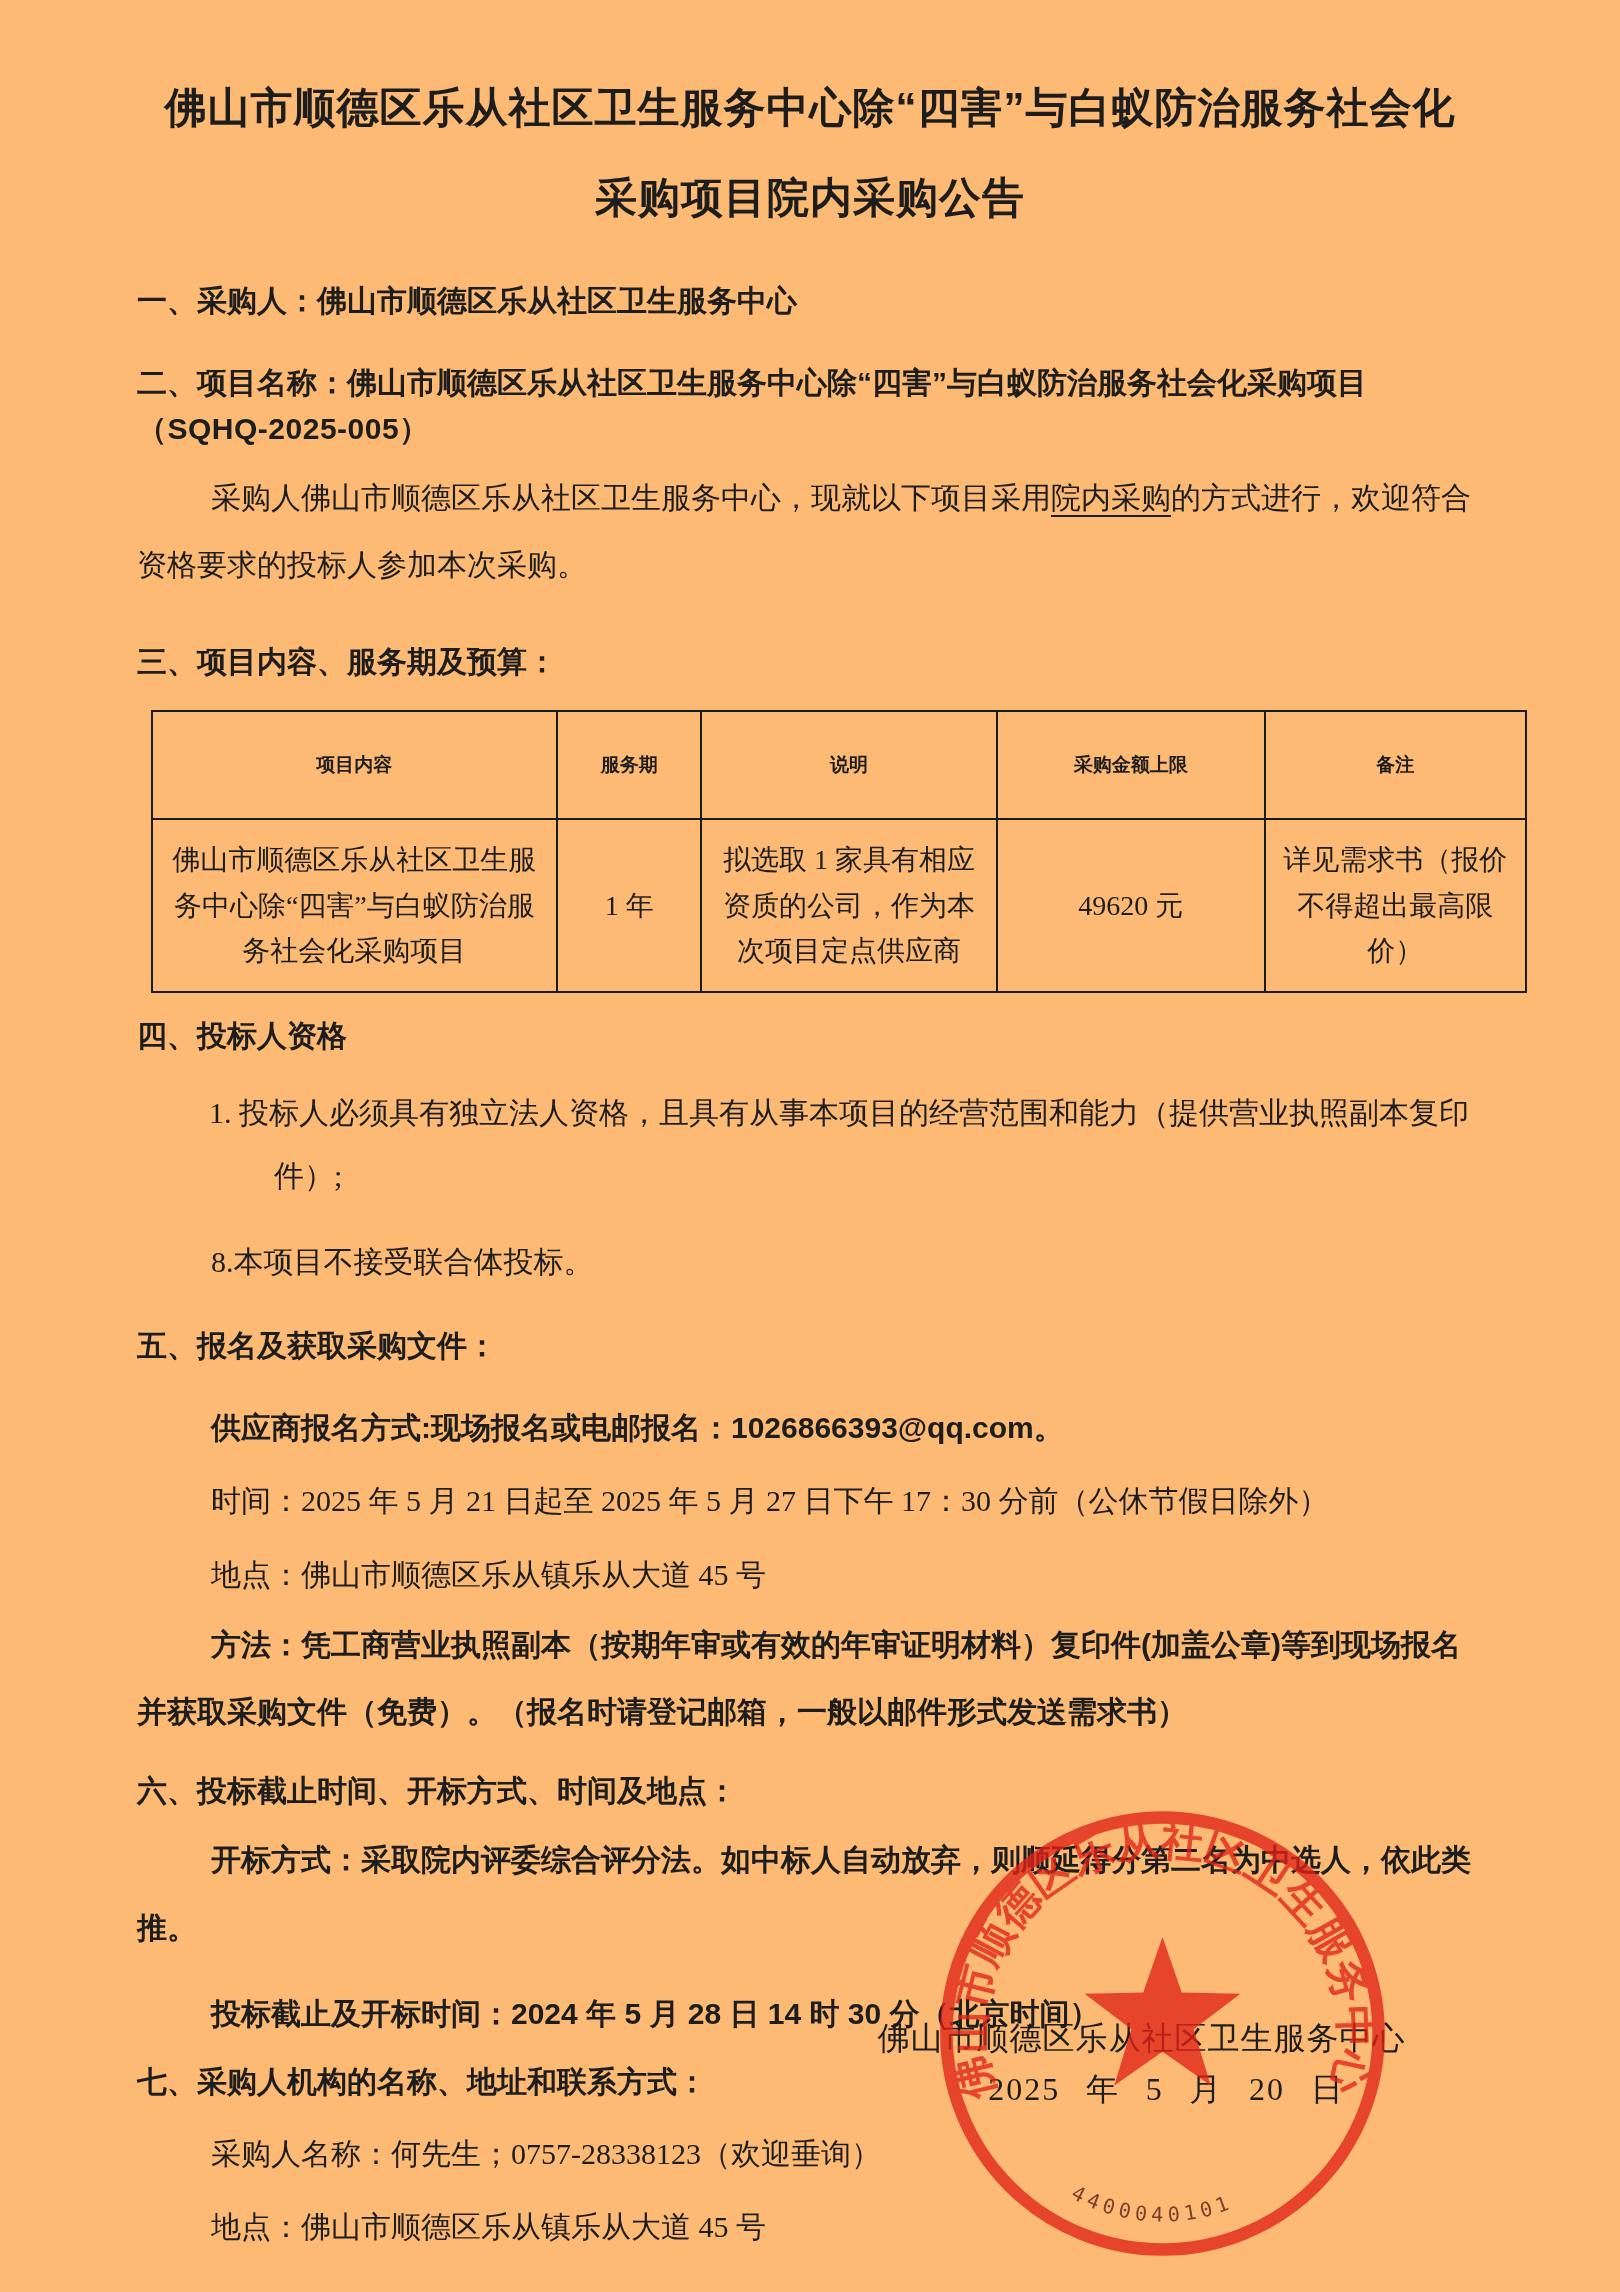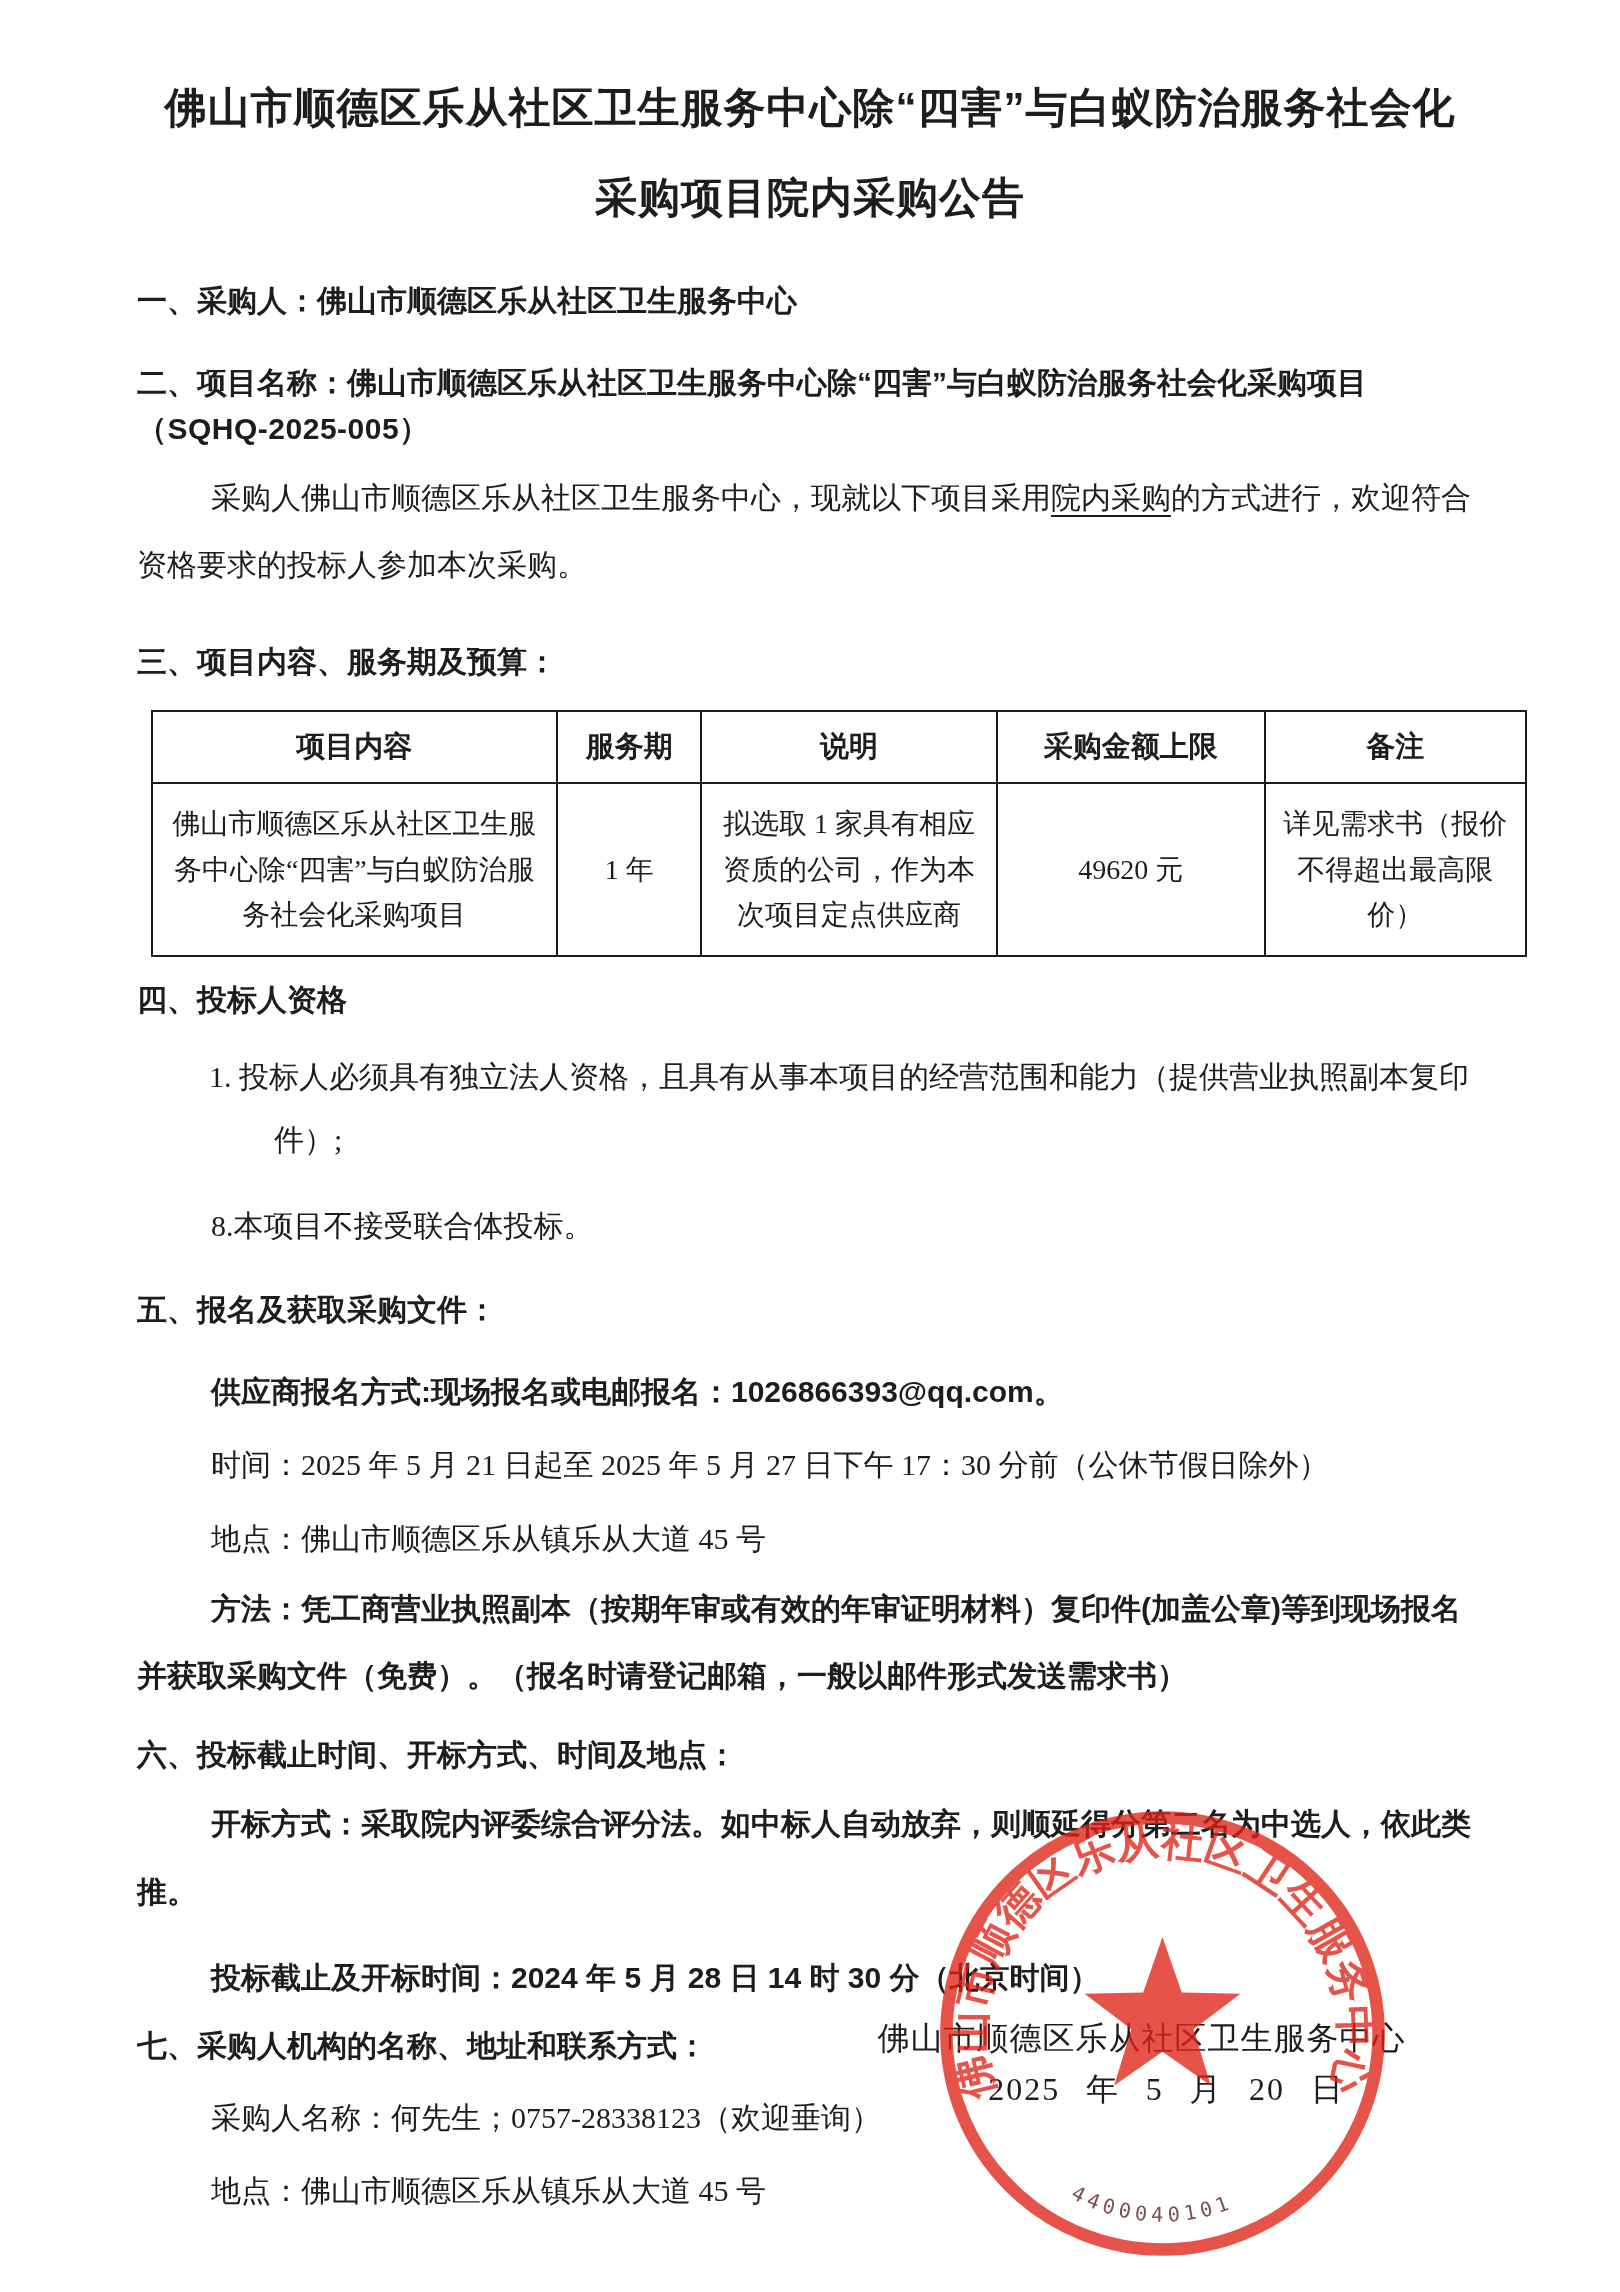--- a/index.html
+++ b/index.html
@@ -1,20 +1,20 @@
 <!DOCTYPE html>
 <html lang="zh"><head>
 <meta charset="utf-8">
 <style>
   html,body{margin:0;padding:0;background:#9b9b9b;}
   .page{
     position:relative;
     width:1620px;height:2293px;
     margin:0 auto;
-    background:#ffffff;
+    background:#fdba74;
     color:#1d1d1d;
     font-family:"Liberation Serif","DejaVu Serif",serif;
     box-sizing:border-box;
     padding:82px 137px 0 137px;
     overflow:hidden;
   }
   .title{
     font-family:"Liberation Sans","DejaVu Sans",sans-serif;
     font-weight:bold;font-size:42px;line-height:1.25;
     text-align:center;letter-spacing:1px;margin:0;
@@ -40,21 +40,21 @@
   table.t{
     border-collapse:collapse;margin:29px 0 0 13.7px;width:1376px;
     table-layout:fixed;
   }
   table.t th,table.t td{
     border:2.9px solid #1b1b1b;text-align:center;vertical-align:middle;
     padding:9.8px 13.7px;box-sizing:border-box;
   }
   table.t th{
     font-family:Liberation Serif, serif;
-    font-weight:bold;font-size:29px;height:72px;
+    font-weight:bold;font-size:19px;height:108px;
   }
   table.t td{font-size:28px;line-height:1.62;height:173px;}
   .sign-name{
     position:absolute;left:867px;top:2017px;width:549px;
     text-align:center;font-size:32px;letter-spacing:1px;z-index:1;
   }
   .sign-date{
     position:absolute;left:892px;top:2068px;width:549px;
     text-align:center;font-size:32px;word-spacing:15.7px;letter-spacing:2px;z-index:1;
   }

